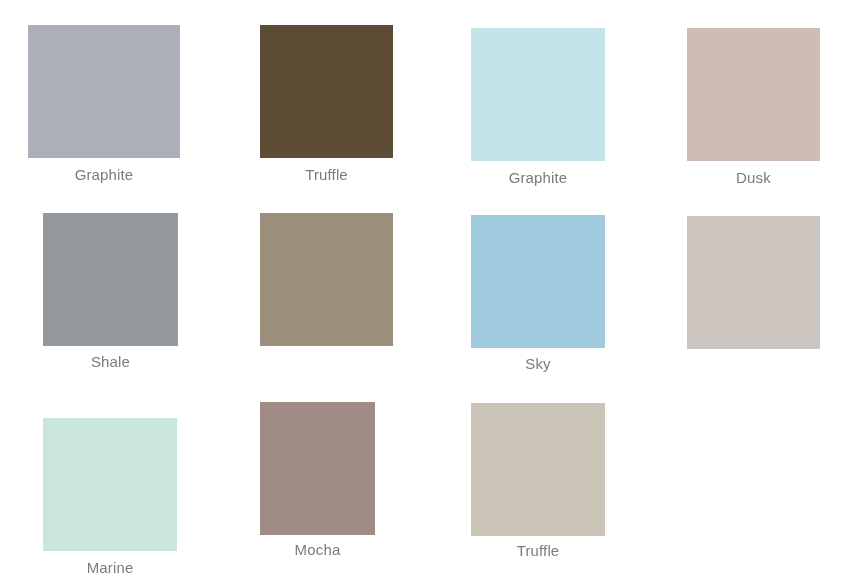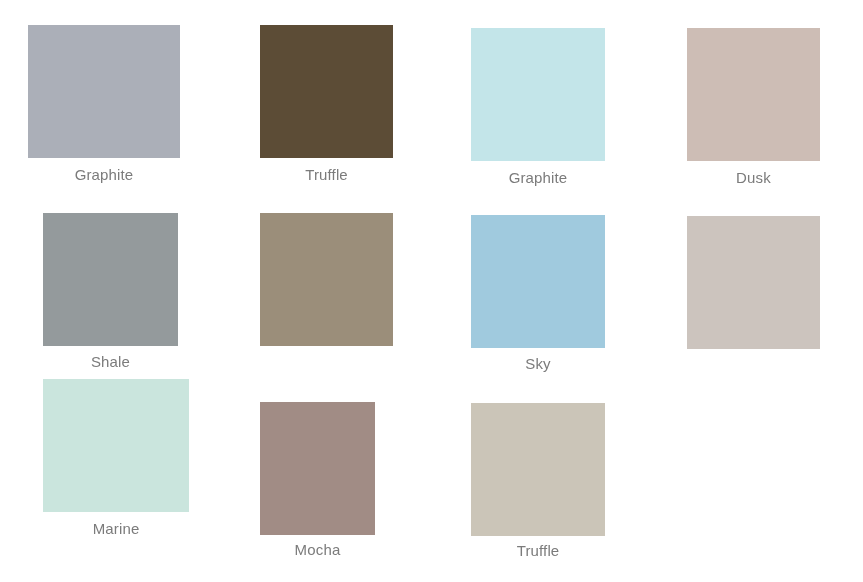--- a/index.html
+++ b/index.html
@@ -71,21 +71,21 @@
     <div class="swatch-cell" style="left: 260px; top: 213px; width: 133px;">
       <div class="swatch-chip" style="height: 133px; background-color: rgb(155, 142, 122);"></div>
     </div>
     <div class="swatch-cell" style="left: 471px; top: 215px; width: 134px;">
       <div class="swatch-chip" style="height: 133px; background-color: rgb(160, 202, 222);"></div>
       <span class="swatch-label" style="color: rgb(123, 123, 123); margin-top: 7px;">Sky</span>
     </div>
     <div class="swatch-cell" style="left: 687px; top: 216px; width: 133px;">
       <div class="swatch-chip" style="height: 133px; background-color: rgb(204, 196, 190);"></div>
     </div>
-    <div class="swatch-cell" style="left: 43px; top: 379px; width: 146px;">
+    <div class="swatch-cell" style="left: 43px; top: 418px; width: 134px;">
       <div class="swatch-chip" style="height: 133px; background-color: rgb(202, 229, 221);"></div>
       <span class="swatch-label" style="color: rgb(123, 123, 123); margin-top: 8px;">Marine</span>
     </div>
     <div class="swatch-cell" style="left: 260px; top: 402px; width: 115px;">
       <div class="swatch-chip" style="height: 133px; background-color: rgb(161, 140, 133);"></div>
       <span class="swatch-label" style="color: rgb(123, 123, 123); margin-top: 6px;">Mocha</span>
     </div>
     <div class="swatch-cell" style="left: 471px; top: 403px; width: 134px;">
       <div class="swatch-chip" style="height: 133px; background-color: rgb(203, 197, 184);"></div>
       <span class="swatch-label" style="color: rgb(123, 123, 123); margin-top: 6px;">Truffle</span>

